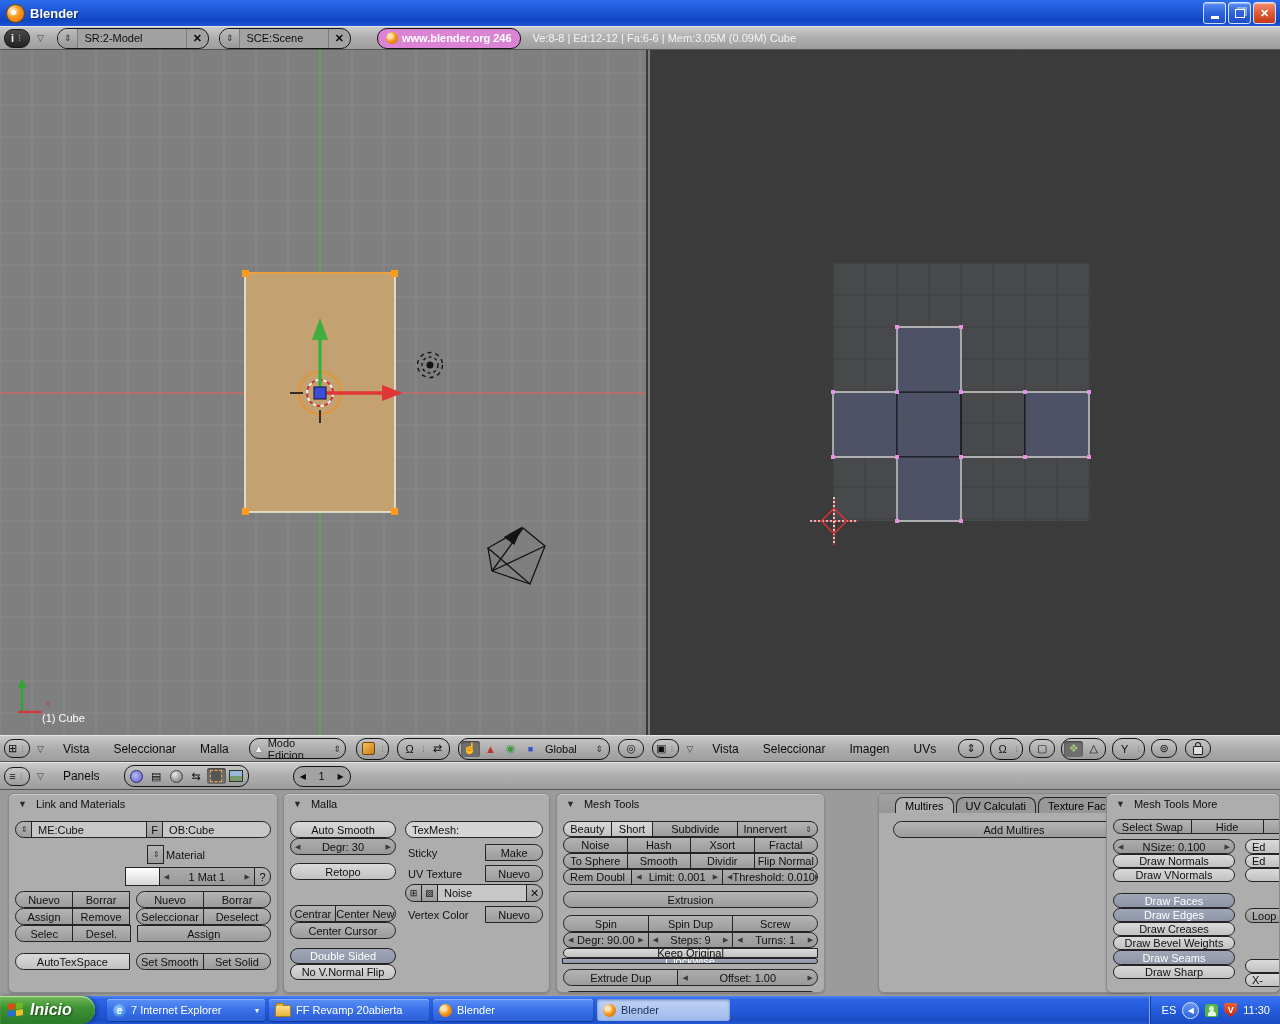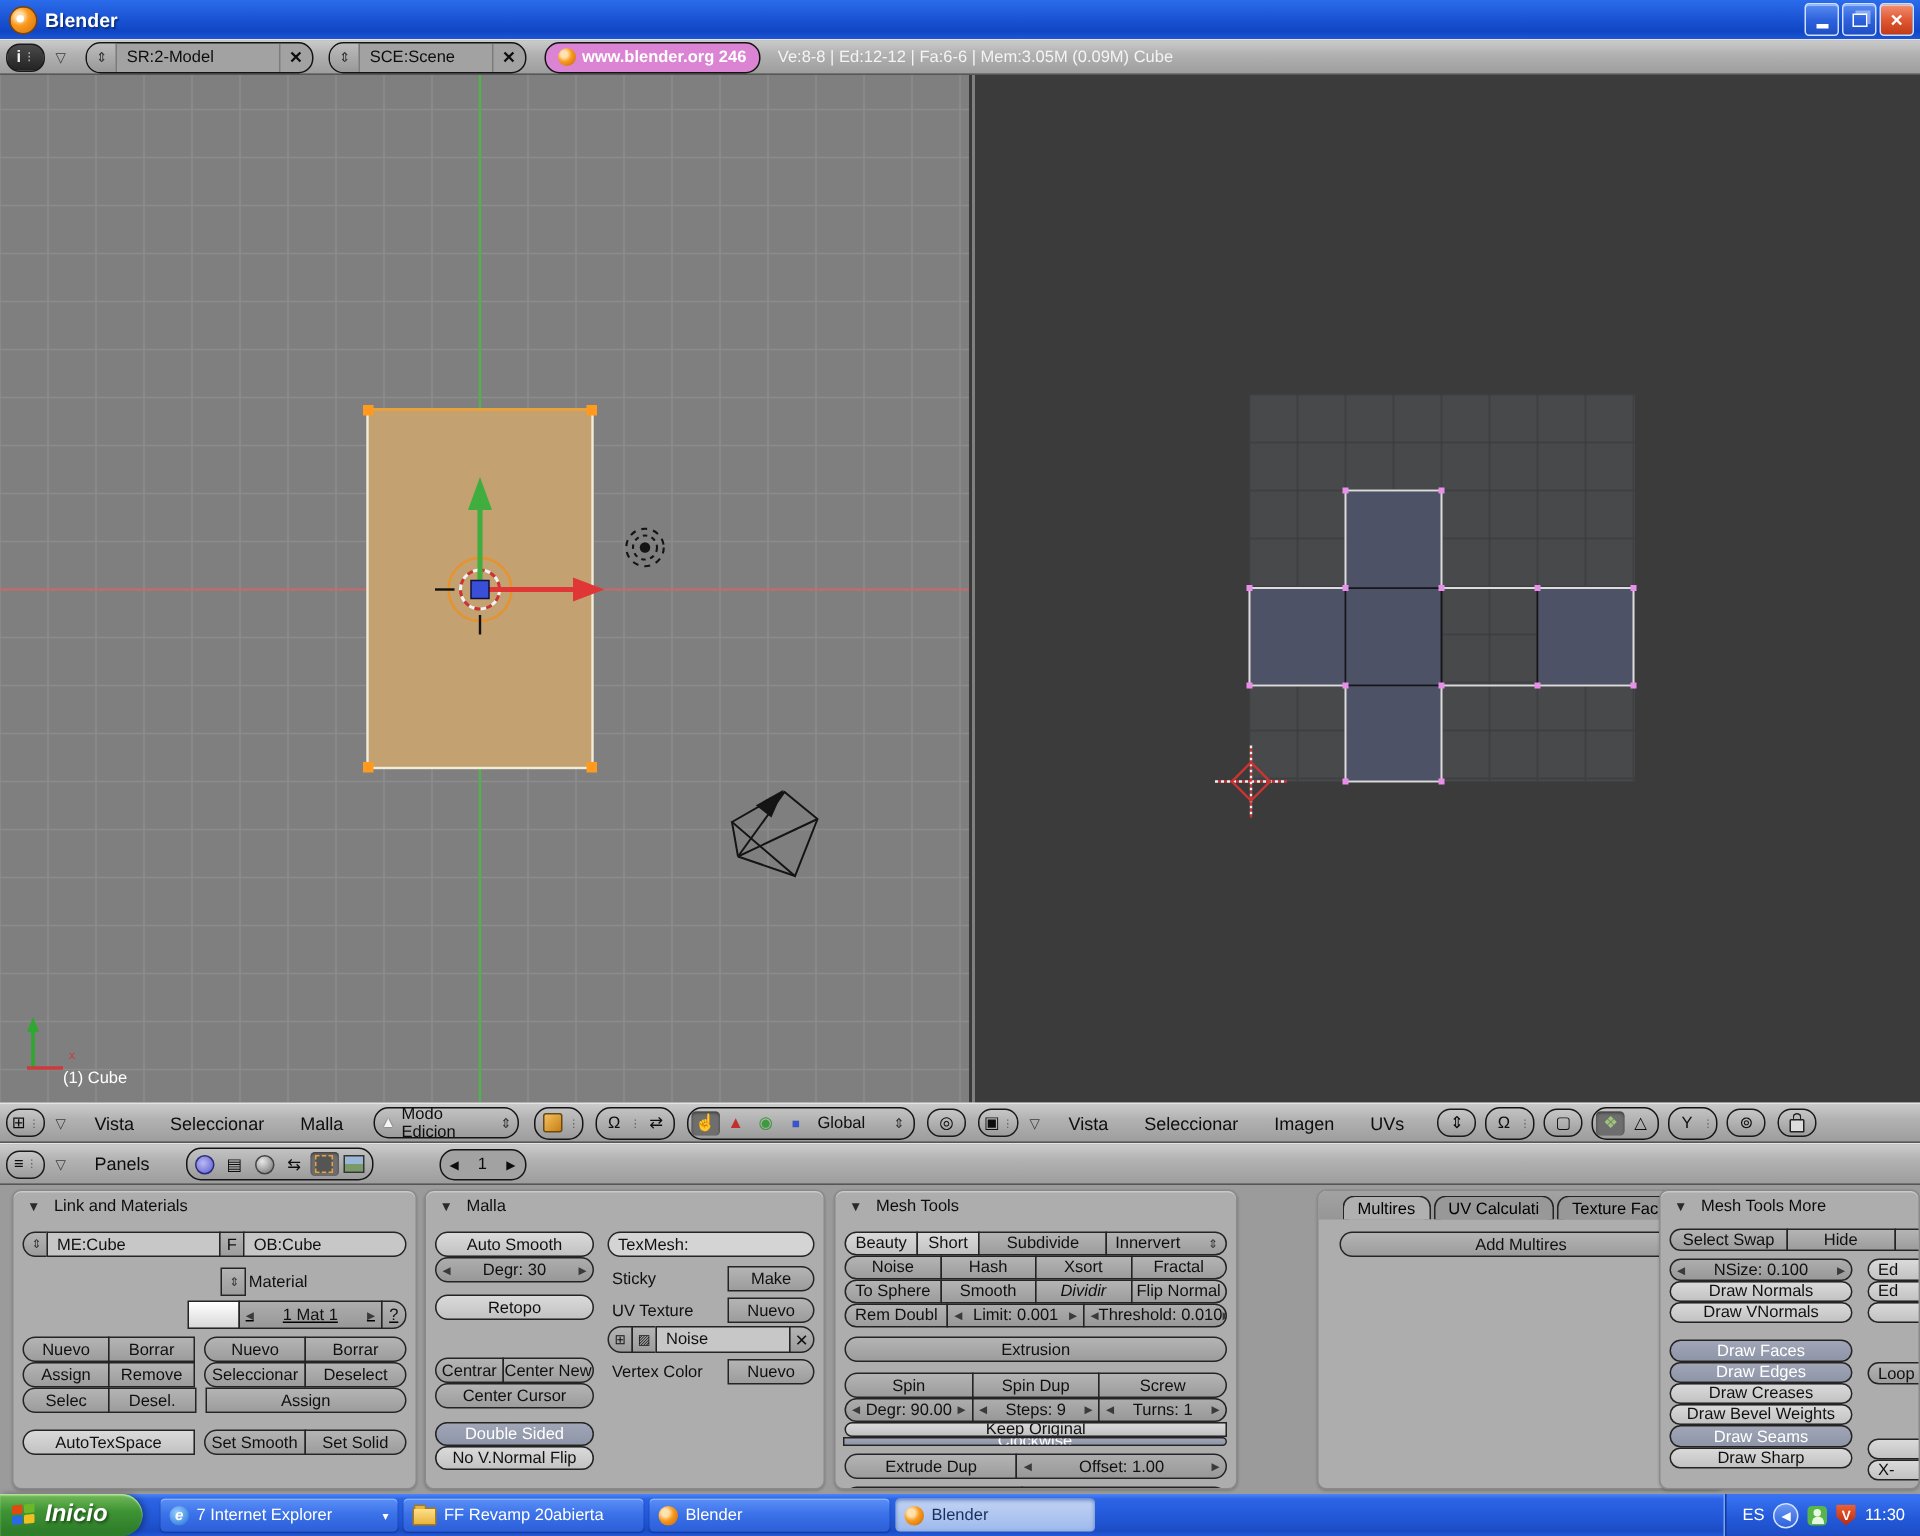--- a/index.html
+++ b/index.html
@@ -161,21 +161,21 @@
     <span class="pill" style="margin-left:6px;width:150px">
       <span class="sect stepper">⇕</span>
       <span class="sect" style="flex:1">SR:2-Model</span>
       <span class="sect xsect">✕</span>
     </span>
     <span class="pill" style="margin-left:8px;width:130px">
       <span class="sect stepper">⇕</span>
       <span class="sect" style="flex:1">SCE:Scene</span>
       <span class="sect xsect">✕</span>
     </span>
-    <span class="pill pink" style="margin-left:10px">
+    <span class="pill pink" style="margin-left:24px">
       <span class="mini-blender"></span>
       <span>www.blender.org 246</span>
     </span>
     <span class="stats">Ve:8-8 | Ed:12-12 | Fa:6-6 | Mem:3.05M (0.09M) Cube</span>
   </div>
 
   <div class="vp3d">
     <svg width="646" height="685" viewBox="0 0 646 685">
       <rect x="0" y="0" width="646" height="685" fill="#7f7f7f"></rect>
       <g id="grid3d" stroke="#8c8c8c" stroke-width="1">
@@ -451,21 +451,21 @@
             <div class="cell field" style="flex: 4.2 1 0%;">OB:Cube</div>
           </div>
           <div class="prow" style="height: 19px; margin-top: 7px;">
             <div class="cell lbl" style="flex: 1.05 1 0%; margin-top: 44px;">Vertex Groups</div>
             <div class="cell sq mnu" style="flex: 0 0 17px;">
               <span></span>
               <span class="stepglyph">⇕</span>
             </div>
             <div class="cell lbl" style="flex: 0.85 1 0%;">Material</div>
           </div>
-          <div class="prow" style="height: 19px; margin-top: 3px; text-decoration: underline;">
+          <div class="prow" style="height: 19px; margin-top: 3px;">
             <div class="cell sp" style="flex: 1 1 0%;"></div>
             <div class="cell swatch" style="flex: 0.3 1 0%;"></div>
             <div class="cell num" style="flex: 0.78 1 0%;">
               <span class="ar">◀</span>
               <span>1 Mat 1</span>
               <span class="ar">▶</span>
             </div>
             <div class="cell sq" style="flex: 0 0 17px;">?</div>
           </div>
           <div class="prow" style="height: 17px; margin-top: 5px;">
@@ -570,21 +570,21 @@
           </div>
           <div class="prow" style="height: 16px;">
             <div class="cell btn" style="flex: 1 1 0%;">Noise</div>
             <div class="cell btn" style="flex: 1 1 0%;">Hash</div>
             <div class="cell btn" style="flex: 1 1 0%;">Xsort</div>
             <div class="cell btn" style="flex: 1 1 0%;">Fractal</div>
           </div>
           <div class="prow" style="height: 16px;">
             <div class="cell btn" style="flex: 1 1 0%;">To Sphere</div>
             <div class="cell btn" style="flex: 1 1 0%;">Smooth</div>
-            <div class="cell btn" style="flex: 1 1 0%; font-style: italic;">Dividir</div>
+            <div class="cell btn" style="flex: 1 1 0%;">Dividir</div>
             <div class="cell btn" style="flex: 1 1 0%;">Flip Normal</div>
           </div>
           <div class="prow" style="height: 16px;">
             <div class="cell btn" style="flex: 0.82 1 0%;">Rem Doubl</div>
             <div class="cell num" style="flex: 1 1 0%;">
               <span class="ar">◀</span>
               <span>Limit: 0.001</span>
               <span class="ar">▶</span>
             </div>
             <div class="cell num" style="flex: 1.05 1 0%;">

